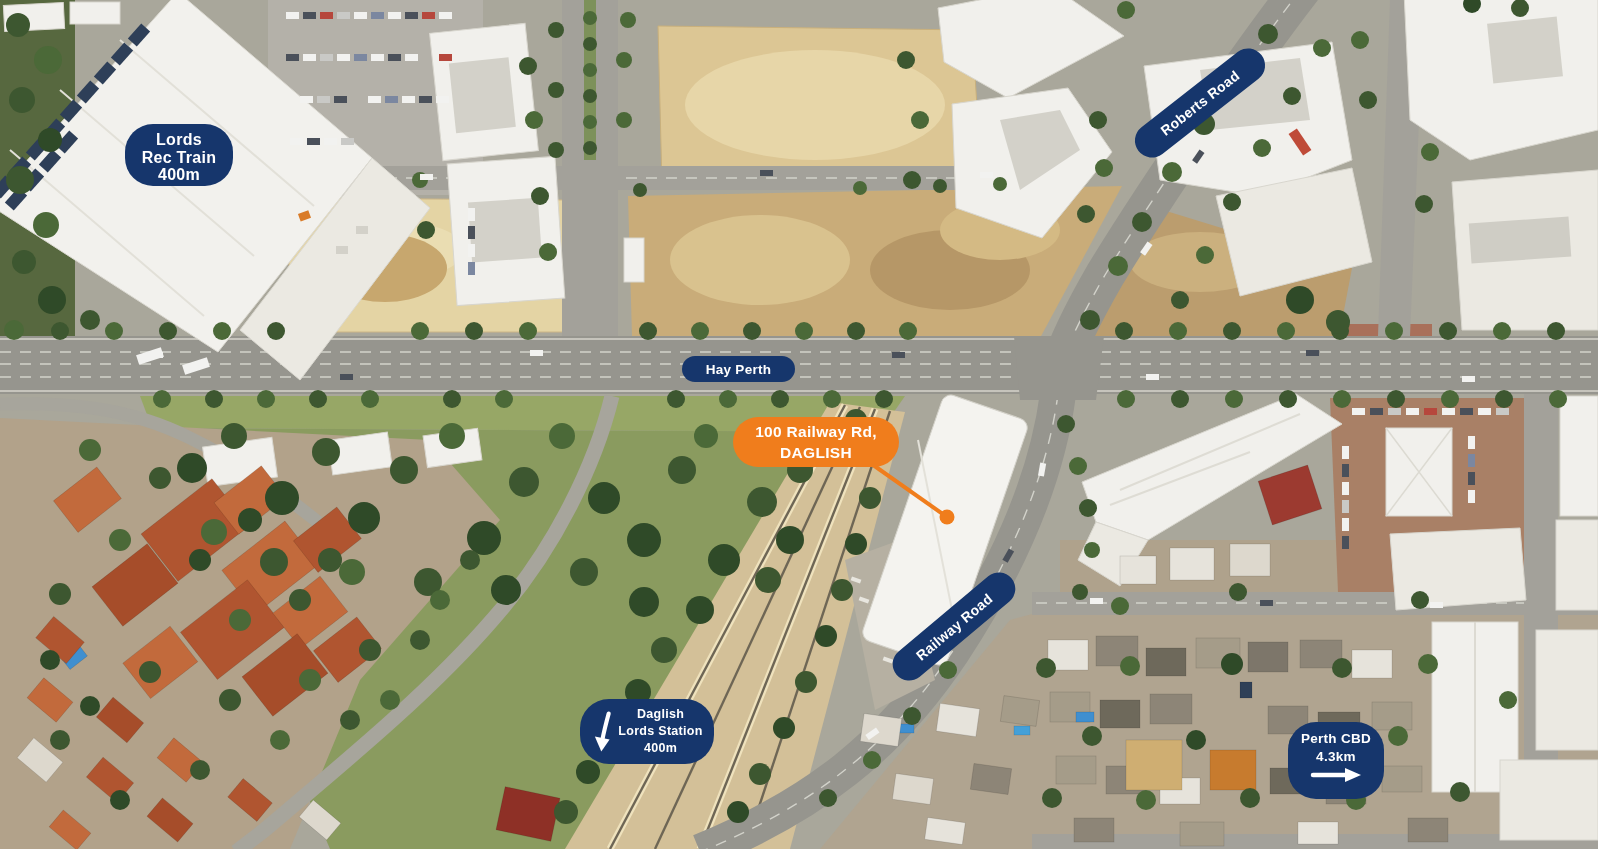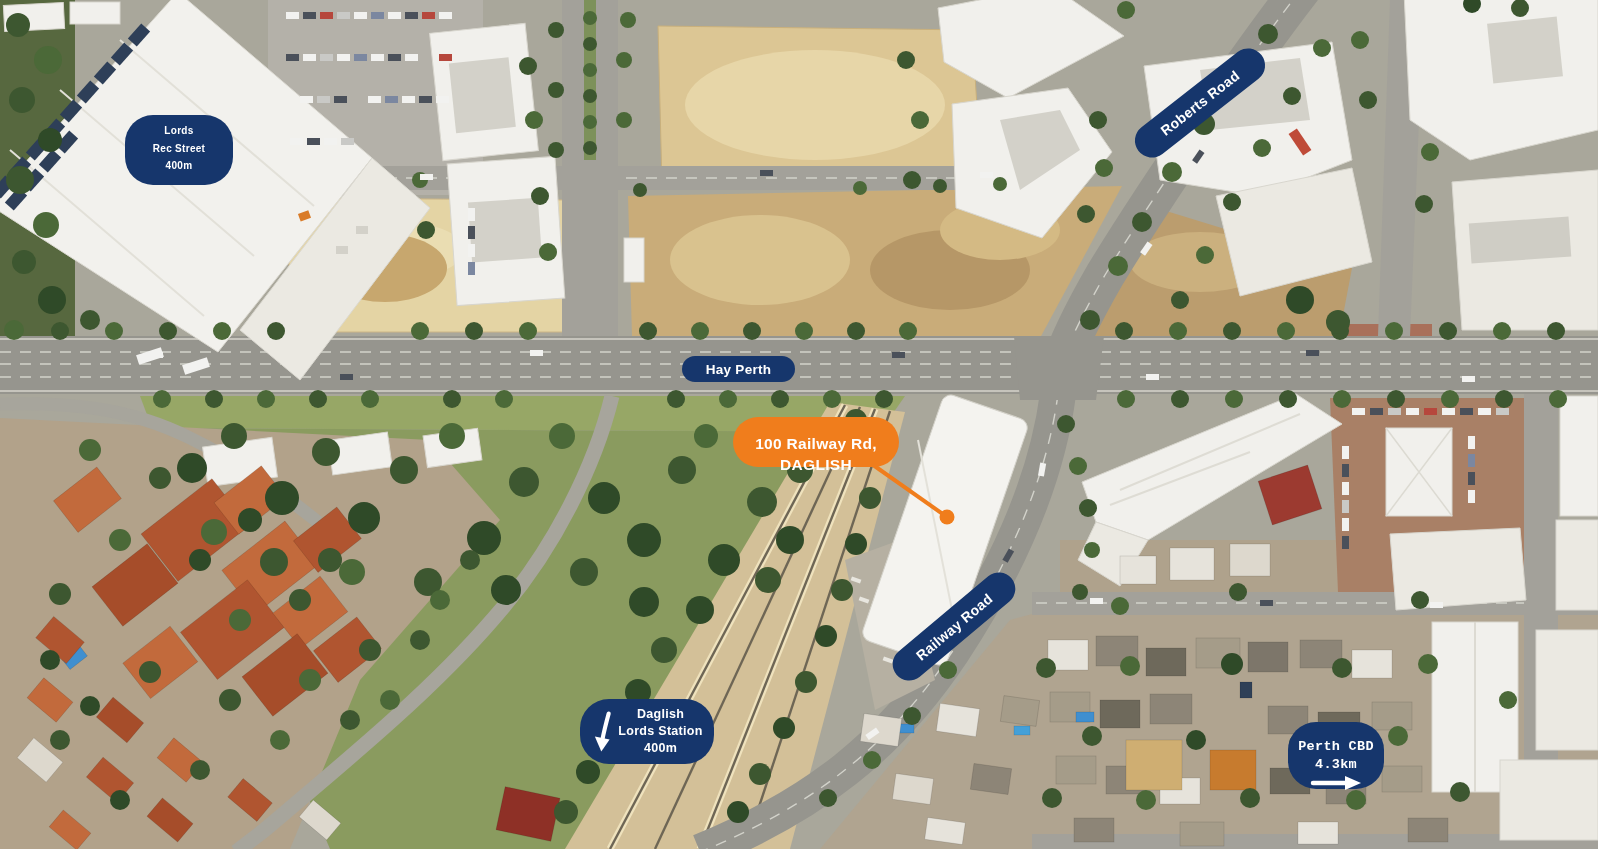--- a/index.html
+++ b/index.html
@@ -18,34 +18,34 @@
   .h1{fill:#b05530}.h2{fill:#c26a3c}.h3{fill:#a64d2a}.h4{fill:#8d8577}.h5{fill:#6e695b}
   .h6{fill:#a59c89}.h7{fill:#e6e3db}.h8{fill:#ddd8cd}.h9{fill:#7d766a}
   .house{stroke:rgba(0,0,0,.18);stroke-width:.6}
   .track{stroke:#6e6655;stroke-width:2.4;fill:none}
   .ballast{stroke:#efe2bd;stroke-width:7;fill:none}
   
   .badge,.pill{position:absolute;color:#fff;font-weight:700;text-align:center;
     letter-spacing:.3px;box-sizing:border-box;}
   .navy{background:#16366C}
   .orange{background:#F07D1C}
-  .lords{left:125px;top:115px;width:108px;height:70px;border-radius:28px;
-    font-size:10px;line-height:17.5px;padding-top:7px;}
+  .lords{left:125px;top:124px;width:108px;height:62px;border-radius:28px;
+    font-size:16px;line-height:17.5px;padding-top:7px;}
   .pill{display:flex;align-items:center;justify-content:center;border-radius:999px;}
   .roberts{left:1122px;top:86px;width:156px;height:34px;font-size:14px;transform:rotate(-38deg);}
   .hay{left:682px;top:356px;width:113px;height:26px;font-size:13.5px;}
   .railway{left:879px;top:610px;width:150px;height:33px;font-size:14px;transform:rotate(-40deg);}
   .property{left:733px;top:417px;width:166px;height:50px;border-radius:25px;
-    font-size:15.5px;line-height:21px;padding-top:16px;}
+    font-size:15.5px;line-height:21px;padding-top:4px;}
   .daglish{left:580px;top:699px;width:134px;height:65px;border-radius:29px;
     display:flex;align-items:center;}
   .daglish .arr{margin-left:13px;flex:none;}
   .daglish .txt{flex:1;font-size:12.5px;line-height:17px;padding-right:10px;}
-  .perth{left:1288px;top:722px;width:96px;height:67px;border-radius:28px;
-    font-size:13.5px;line-height:17.5px;padding-top:16px;font-family:Liberation Mono, monospace;}
+  .perth{left:1288px;top:722px;width:96px;height:77px;border-radius:28px;
+    font-size:13.5px;line-height:17.5px;padding-top:8px;}
   .perth svg{display:block;margin:2px auto 0;}
 </style>
 </head>
 <body>
 
 <div class="stage">
 
 <svg class="base" width="1598" height="849" viewBox="0 0 1598 849">
 
   <rect x="0" y="0" width="1598" height="849" fill="#a9a79b"></rect>
@@ -546,21 +546,21 @@
   </g>
 
   <g>
     <line x1="866" y1="460" x2="947" y2="517" stroke="#F07D1C" stroke-width="4"></line>
     <circle cx="947" cy="517" r="7.5" fill="#F07D1C"></circle>
   </g>
 </svg>
 
   <div class="badge navy lords">
     <div>Lords</div>
-    <div>Rec Street</div>
+    <div>Rec Train</div>
     <div>400m</div>
   </div>
 
   <div class="pill navy roberts">Roberts Road</div>
 
   <div class="pill navy hay">Hay Perth</div>
 
   <div class="badge orange property">
     <div>100 Railway Rd,</div>
     <div>DAGLISH</div>

